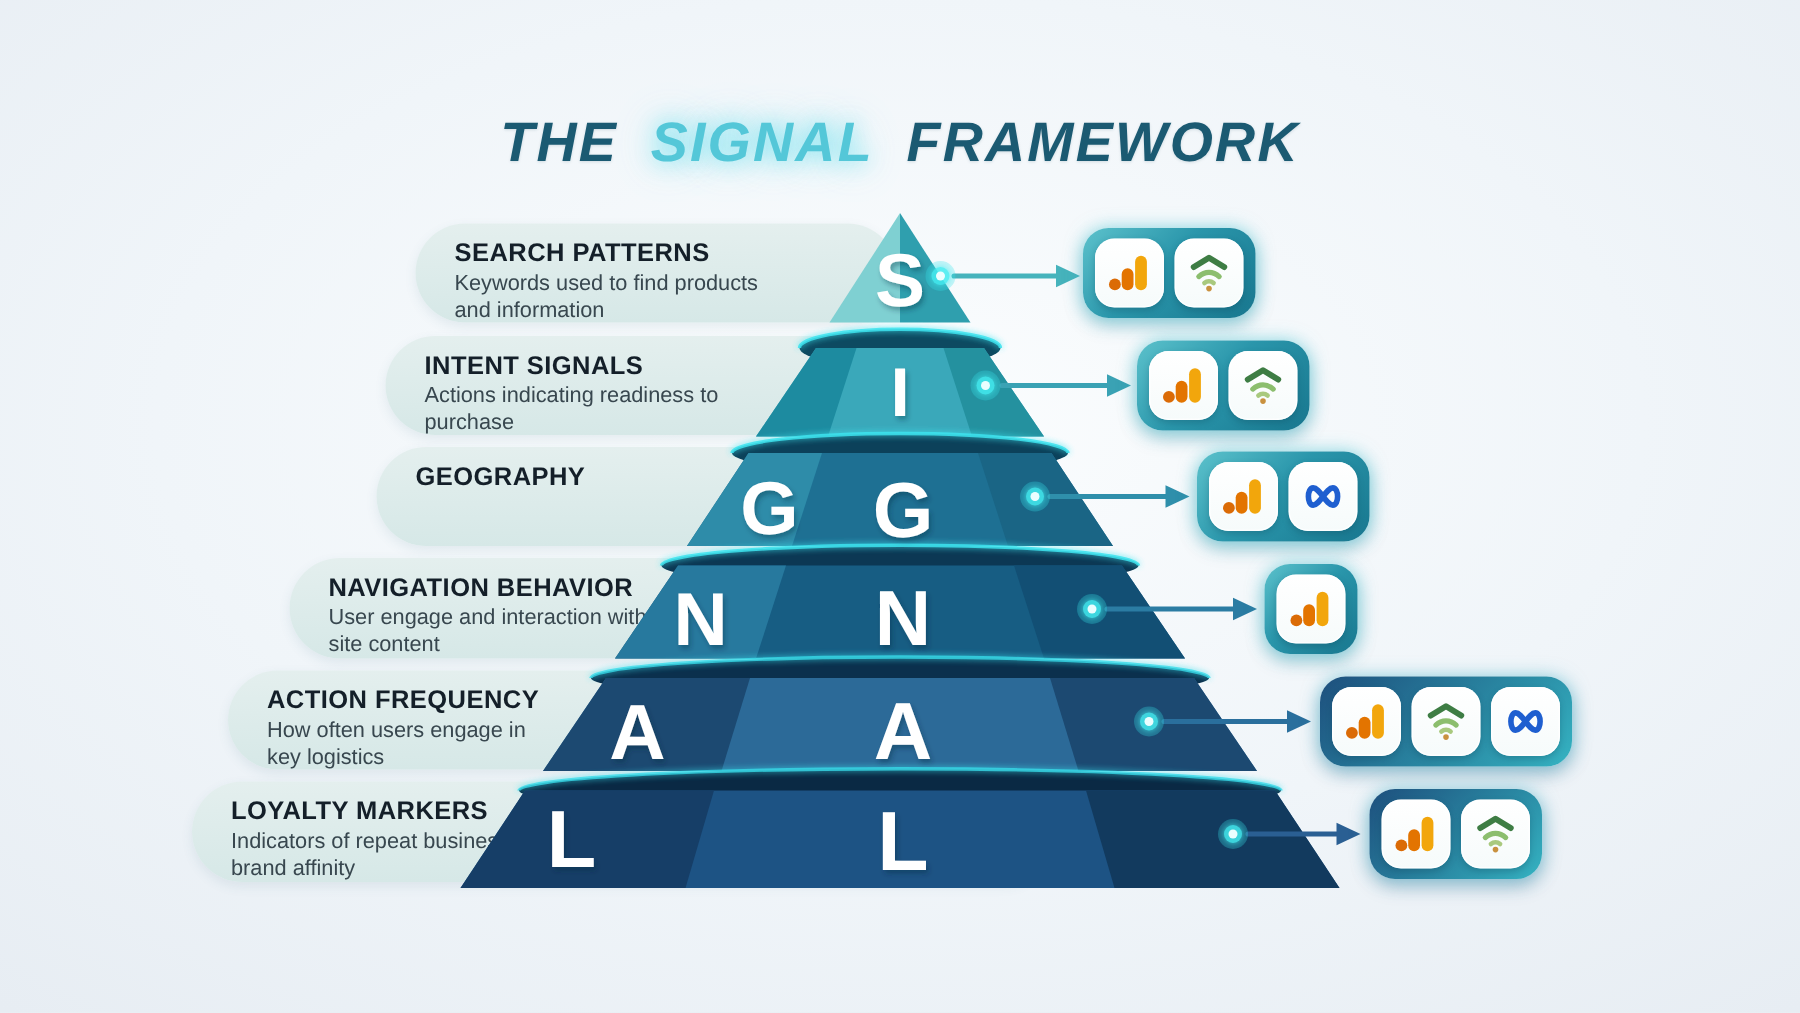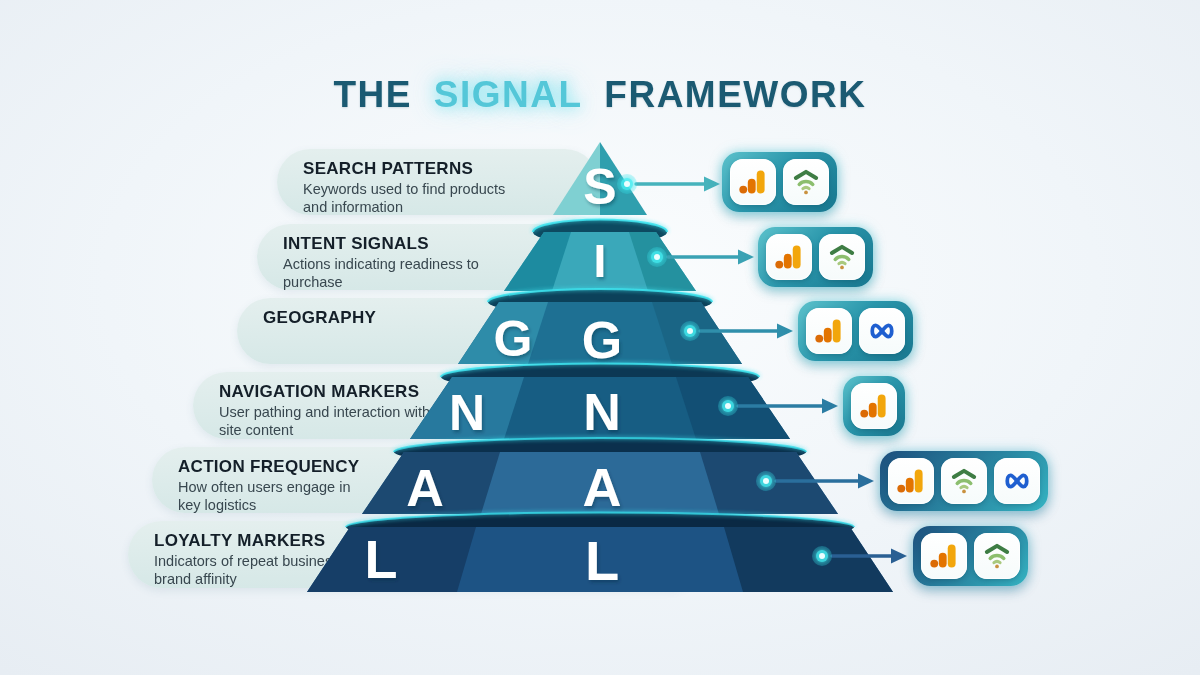--- a/index.html
+++ b/index.html
@@ -13,20 +13,21 @@
     background:
       radial-gradient(ellipse 900px 520px at 50% 42%, #fbfdfe 0%, #f0f5f9 55%, #e7edf3 100%);
   }
   
   .title{
     position:absolute;top:74px;left:0;width:100%;
     text-align:center;
     font-size:37px;font-weight:900;letter-spacing:1.5px;
     color:#1b5a72;
     white-space:nowrap;
+    font-style:italic;
   }
   .title .hl{
     color:#54c7d8;
     text-shadow:0 0 14px rgba(104,224,238,.85), 0 0 28px rgba(104,224,238,.45);
     margin:0 10px;
   }
   .title .dk{ text-shadow:0 1px 2px rgba(20,70,90,.15); }
   
   .pill{
     position:absolute;
@@ -84,26 +85,26 @@
   </div>
 
   <div class="pill" style="left:277px;top:149px;width:321px;height:66px;--dw:228px">
     <div class="pill-name">SEARCH PATTERNS</div>
     <div class="pill-desc">Keywords used to find products and information</div>
   </div>
   <div class="pill" style="left:257px;top:224px;width:365px;height:66px;--dw:210px">
     <div class="pill-name">INTENT SIGNALS</div>
     <div class="pill-desc">Actions indicating readiness to purchase</div>
   </div>
-  <div class="pill" style="left:237px;top:298px;width:405px;height:66px;--dw:215px">
+  <div class="pill" style="left:251px;top:298px;width:405px;height:66px;--dw:215px">
     <div class="pill-name">GEOGRAPHY</div>
   </div>
   <div class="pill" style="left:193px;top:372px;width:469px;height:67px;--dw:215px">
-    <div class="pill-name">NAVIGATION MARKERS</div>
-    <div class="pill-desc">User pathing and interaction with site content</div>
+    <div class="pill-name">NAVIGATION BEHAVIOR</div>
+    <div class="pill-desc">User engage and interaction with site content</div>
   </div>
   <div class="pill" style="left:152px;top:447px;width:530px;height:66px;--dw:196px">
     <div class="pill-name">ACTION FREQUENCY</div>
     <div class="pill-desc">How often users engage in key logistics</div>
   </div>
   <div class="pill" style="left:128px;top:521px;width:574px;height:67px;--dw:230px">
     <div class="pill-name">LOYALTY MARKERS</div>
     <div class="pill-desc">Indicators of repeat business and brand affinity</div>
   </div>
 

